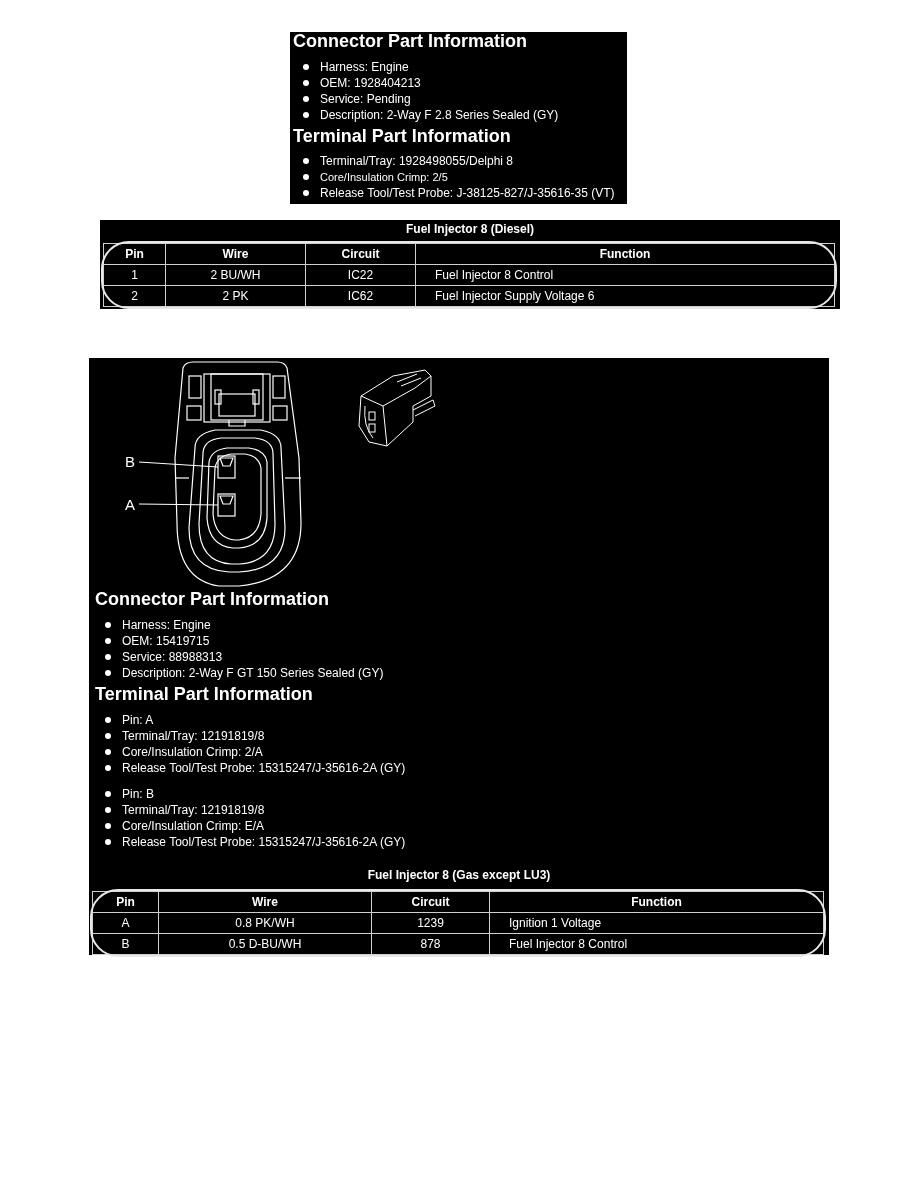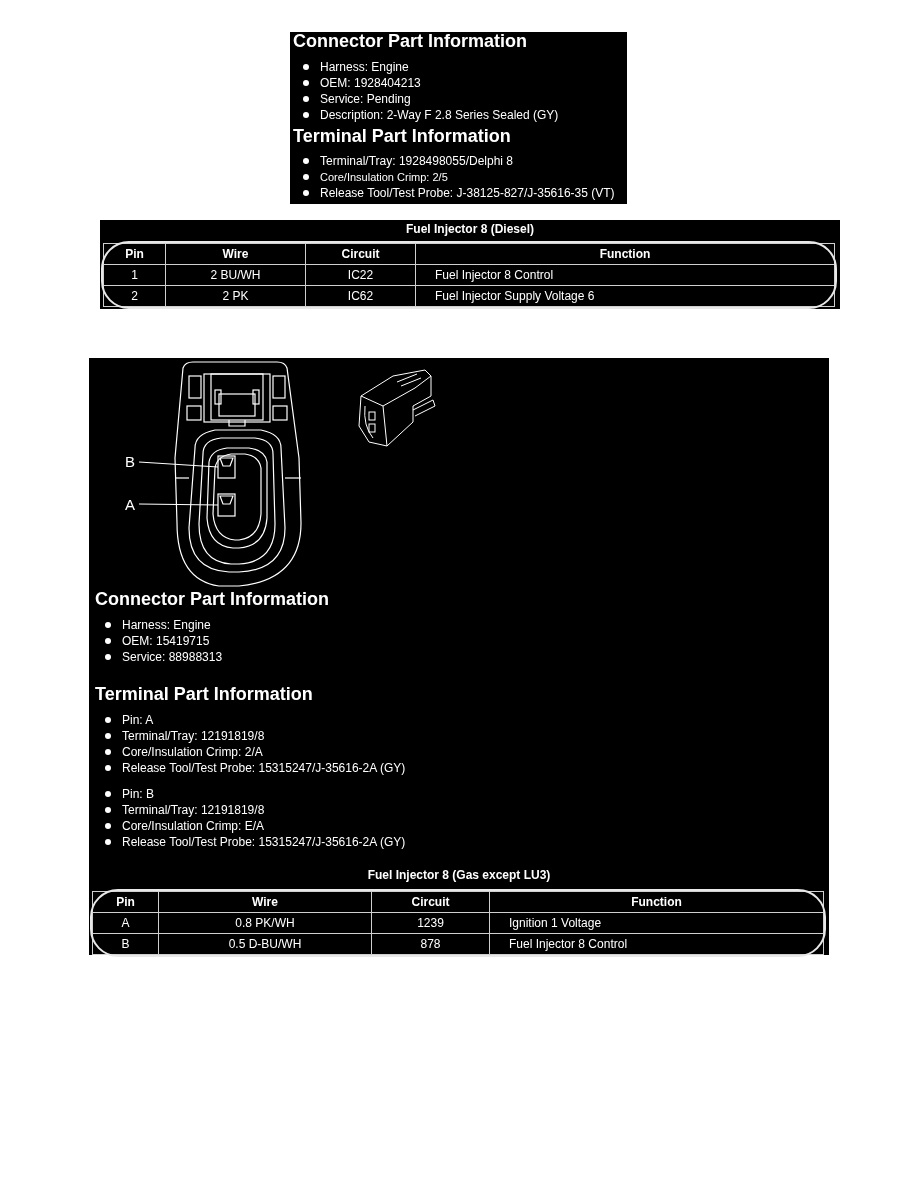--- a/index.html
+++ b/index.html
@@ -108,20 +108,21 @@
     <path d="M60 44 L80 34 L82 40 L62 50"></path>
     <path d="M44 16 L64 8"></path>
     <path d="M48 20 L68 12"></path>
   </svg>
 
   <div class="sec-title" style="position:absolute; left:6px; top:234px;">Connector Part Information</div>
   <ul class="bul" style="position:absolute; left:7px; top:259px;">
     <li>Harness: Engine</li>
     <li>OEM: 15419715</li>
     <li>Service: 88988313</li>
+    <li>Description: 2-Way F GT 150 Series Sealed (GY)</li>
   </ul>
   <div class="sec-title" style="position:absolute; left:6px; top:329px;">Terminal Part Information</div>
   <ul class="bul" style="position:absolute; left:7px; top:354px;">
     <li>Pin: A</li>
     <li>Terminal/Tray: 12191819/8</li>
     <li>Core/Insulation Crimp: 2/A</li>
     <li>Release Tool/Test Probe: 15315247/J-35616-2A (GY)</li>
   </ul>
   <ul class="bul" style="position:absolute; left:7px; top:428px;">
     <li>Pin: B</li>

